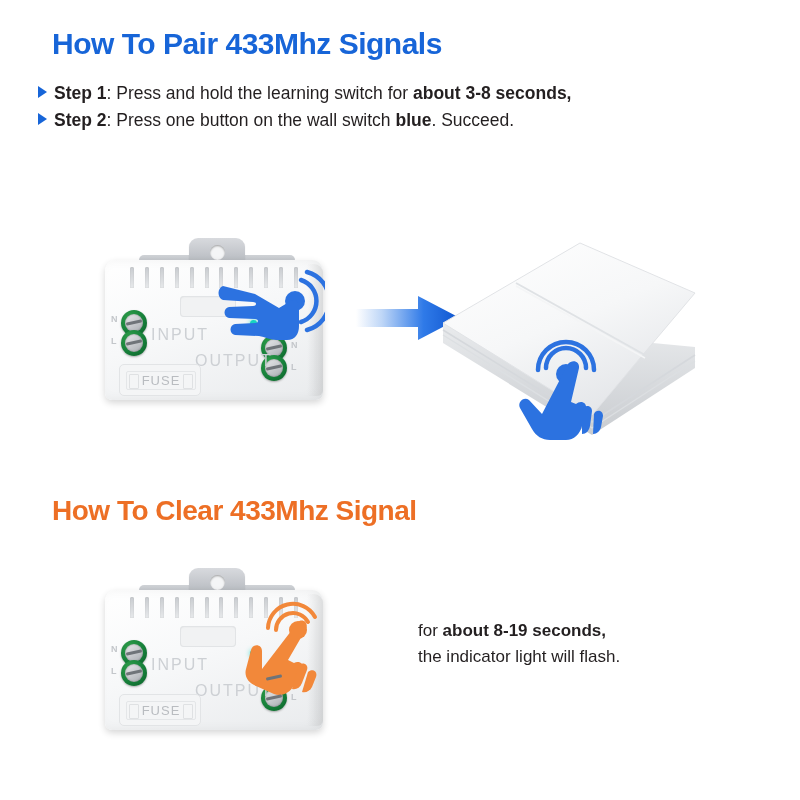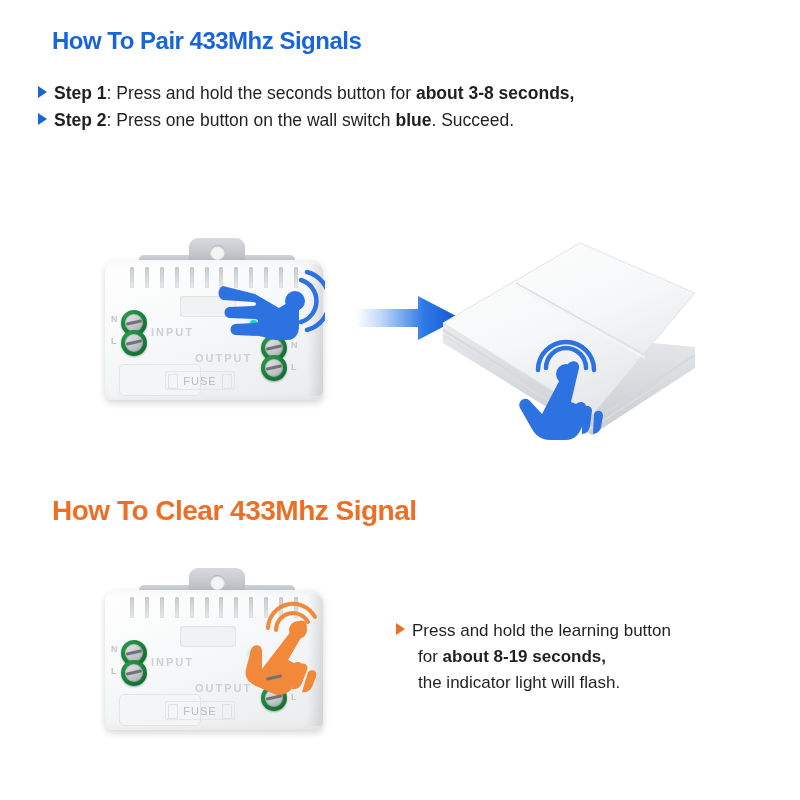--- a/index.html
+++ b/index.html
@@ -19,21 +19,21 @@
   
   .heading {
     position: absolute;
     font-weight: bold;
     letter-spacing: -0.5px;
     white-space: nowrap;
   }
   #pair-heading {
     left: 52px;
     top: 27px;
-    font-size: 24px;
+    font-size: 30px;
     color: #1765d8;
   }
   #clear-heading {
     left: 52px;
     top: 495px;
     font-size: 28px;
     color: #ed6f25;
   }
 
   
@@ -144,24 +144,23 @@
   }
   .fuse-inner {
     position: absolute;
     left: 6px; top: 6px;
     width: 68px; height: 17px;
     border: 1px solid #e4e6e8;
     border-radius: 2px;
     display: flex;
     align-items: center;
     justify-content: center;
-    font-size: 11px;
+    font-size: 13px;
     color: #b9bcc0;
     letter-spacing: 1px;
-    margin-left: 39px;
   }
   .fuse-inner::before, .fuse-inner::after{
     content:"";
     position:absolute;
     top:2px;
     width:8px;height:13px;
     border:1px solid #dfe1e3;
     border-radius:1px;
   }
   .fuse-inner::before{ left:2px; }
@@ -204,24 +203,24 @@
     transform: rotate(-12deg);
   }
   .term-label {
     position: absolute;
     font-size: 9px;
     color: #c3c6ca;
     font-weight: bold;
   }
   .io-label {
     position: absolute;
-    font-size: 11px;
+    font-size: 16px;
     letter-spacing: 2px;
     color: #cdd0d4;
-    font-weight: bold;
+    font-weight: normal;
   }
   .led {
     position: absolute;
     width: 7px; height: 7px;
     border-radius: 50%;
     background: #17d3c0;
     box-shadow: 0 0 5px rgba(23,211,192,.85);
   }
 
   
@@ -244,21 +243,21 @@
     width: 260px; height: 215px;
   }
 </style>
 </head>
 <body>
 
 <div class="heading" id="pair-heading">How To Pair 433Mhz Signals</div>
 
 <div class="steps" id="pair-steps">
   <span class="step-line">
-    <span class="bullet"></span><span class="b">Step 1</span><span>:</span><span> Press and hold the seconds button for </span><span class="b">about 3-8 seconds,</span>
+    <span class="bullet"></span><span class="b">Step 1</span><span>:</span><span> Press and hold the learning switch for </span><span class="b">about 3-8 seconds,</span>
   </span>
   <span class="step-line">
     <span class="bullet"></span><span class="b">Step 2</span><span>:</span><span> Press one button on the wall switch </span><span class="b">blue</span><span>. Succeed.</span>
   </span>
 </div>
 
 <div class="relay" id="relay-pair">
   <div class="relay-shadowbar"></div>
   <div class="relay-tab"></div>
   <div class="relay-body">
@@ -369,23 +368,20 @@
              C26 110 20 106 16 99 L4 78
              C1 72 8 66 13 70 L26 84 Z" fill="#2c72e0"></path>
     <path d="M66 80 C68 74 76 75 76 81 L74 96 C73 101 70 104 66 104" fill="#2c72e0"></path>
     <path d="M78 84 C80 79 87 80 87 86 L85 97 C84 101 81 104 77 104" fill="#2c72e0"></path>
   </svg>
 </div>
 
 <div class="heading" id="clear-heading">How To Clear 433Mhz Signal</div>
 
 <div class="steps" id="clear-steps">
-  <span class="step-line">
-    <span class="bullet orange"></span><span>Press and hold the learning button</span>
-  </span>
   <span class="hang">
     <span>for </span><span class="b">about 8-19 seconds,</span>
   </span>
   <span class="hang">
     <span>the indicator light will flash.</span>
   </span>
 </div>
 
 <div class="relay" id="relay-clear">
   <div class="relay-shadowbar"></div>

